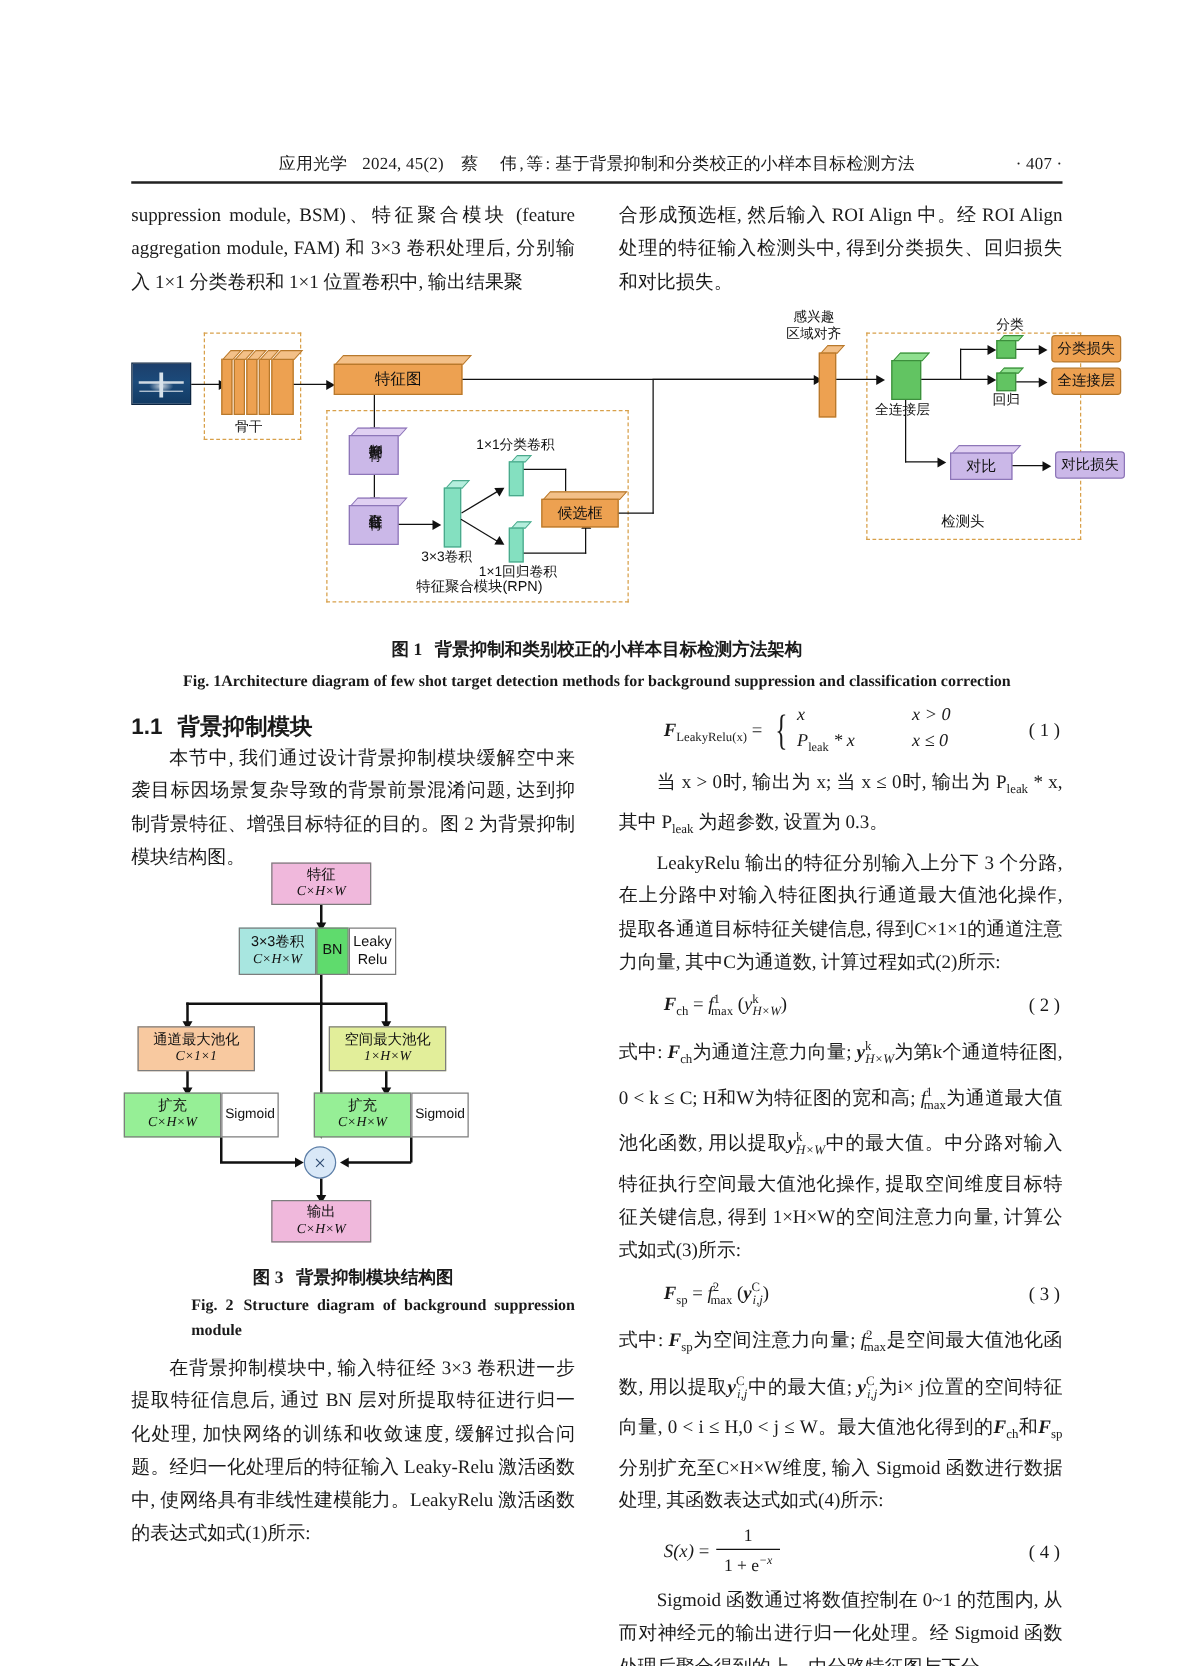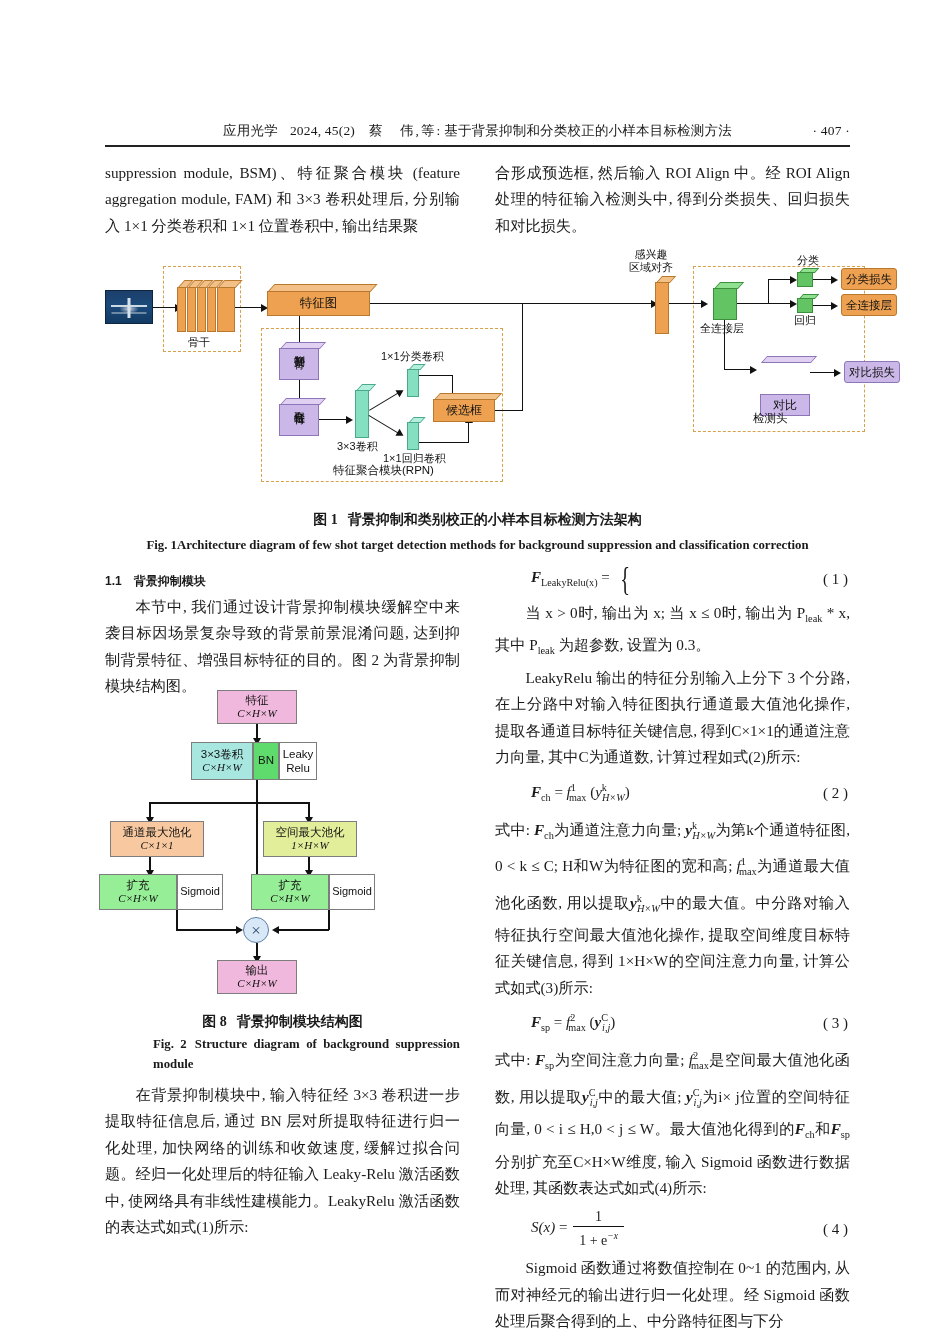--- a/index.html
+++ b/index.html
@@ -65,21 +65,21 @@
   }
   .col-left  { left: 105px; }
   .col-right { left: 495px; }
 
   .para { margin: 0; }
   .indent { text-indent: 2em; }
 
   .sec-head {
     font-family: "Liberation Sans", sans-serif;
     font-weight: bold;
-    font-size: 12px;
+    font-size: 18px;
     margin: 0;
     line-height: 26px;
   }
   .sec-head .sec-num { margin-right: 12px; }
 
   
   .cap-cn {
     text-align: center;
     font-size: 14px;
     font-weight: bold;
@@ -424,21 +424,21 @@
     <div class="top3d" style="left:696px; top:42px; width:16px; height:5px; transform:skewX(-42deg); background:#8fe08f; border-color:#3c8f3c;"></div>
     <div class="box3d green" style="left:692px; top:46px; width:16px; height:15px;"></div>
     <div class="f1lbl" style="left:689px; top:62px;">回归</div>
     <div class="arr arrh" style="left:708px; top:53px; width:20px;"></div>
     <div class="head-r" style="left:726px; top:49.5px;"></div>
     <div class="box3d orange" style="left:736px; top:42px; width:56px; height:22px; font-size:11.5px; border-radius:3px;">
       <span>全连接层</span>
     </div>
 
     <div class="top3d" style="left:659px; top:104px; width:50px; height:7px; transform:skewX(-42deg); background:#e0d0f2; border-color:#8d76b8;"></div>
-    <div class="box3d purple" style="left:655px; top:110px; width:50px; height:22px; font-size:12px;margin-top:32px;">
+    <div class="box3d purple" style="left:655px; top:110px; width:50px; height:22px; font-size:12px;">
       <span>对比</span>
     </div>
     <div class="arr arrh" style="left:705px; top:120px; width:26px;"></div>
     <div class="head-r" style="left:729px; top:116.5px;"></div>
     <div class="box3d purple" style="left:739px; top:109px; width:56px; height:22px; font-size:11.5px; border-radius:3px;">
       <span>对比损失</span>
     </div>
 
     <div class="f1lbl" style="left:648px; top:160px; font-size:11.5px;">检测头</div>
   </div>
@@ -538,40 +538,48 @@
     <div class="head-d" style="left:148px; top:266px;"></div>
 
     <div class="f2box c-pink" style="left:112px; top:270px; width:80px; height:34px;">
       <span>输出</span>
       <span class="dims">C×H×W</span>
     </div>
   </div>
 
   <div style="position:absolute; left:105px; top:1010px; width:355px;">
     <div class="cap-cn">
-      <span class="lbl">图 8</span><span>背景抑制模块结构图</span>
+      <span class="lbl">图 3</span><span>背景抑制模块结构图</span>
     </div>
   </div>
   <div style="position:absolute; left:105px; top:1034px; width:355px;">
     <div class="cap-en cap-en-left" style="padding-left:0px;">
       <span class="lbl">Fig. 2</span><span>Structure diagram of background suppression module</span>
     </div>
   </div>
 
   <div class="col col-left" style="top:1082px;">
     <p class="para indent">在背景抑制模块中, 输入特征经 3×3 卷积进一步提取特征信息后, 通过 BN 层对所提取特征进行归一化处理, 加快网络的训练和收敛速度, 缓解过拟合问题。经归一化处理后的特征输入 Leaky-Relu 激活函数中, 使网络具有非线性建模能力。LeakyRelu 激活函数的表达式如式(1)所示:</p>
   </div>
 
   <div class="col col-right" style="top:556px;">
 
     <div class="eq">
       <span class="body">
         <span class="bi">F</span><sub>LeakyRelu(x)</sub>
         <span>=</span>
         <span class="brace">{</span>
+        <span class="cases">
+          <span class="row">
+            <span class="lhs it">x</span><span class="it">x &gt; 0</span>
+          </span>
+          <span class="row">
+            <span class="lhs"><span class="it">P</span><sub>leak</sub><span class="it"> * x</span></span><span class="it">x ≤ 0</span>
+          </span>
+        </span>
       </span>
       <span class="num">( 1 )</span>
     </div>
 
     <p class="para indent"><span>当 x &gt; 0时, 输出为 x; 当 x ≤ 0时, 输出为 P</span><sub>leak</sub><span> * x, 其中 P</span><sub>leak</sub><span> 为超参数, 设置为 0.3。</span></p>
 
     <p class="para indent">LeakyRelu 输出的特征分别输入上分下 3 个分路, 在上分路中对输入特征图执行通道最大值池化操作, 提取各通道目标特征关键信息, 得到C×1×1的通道注意力向量, 其中C为通道数, 计算过程如式(2)所示:</p>
 
     <div class="eq">
       <span class="body">

